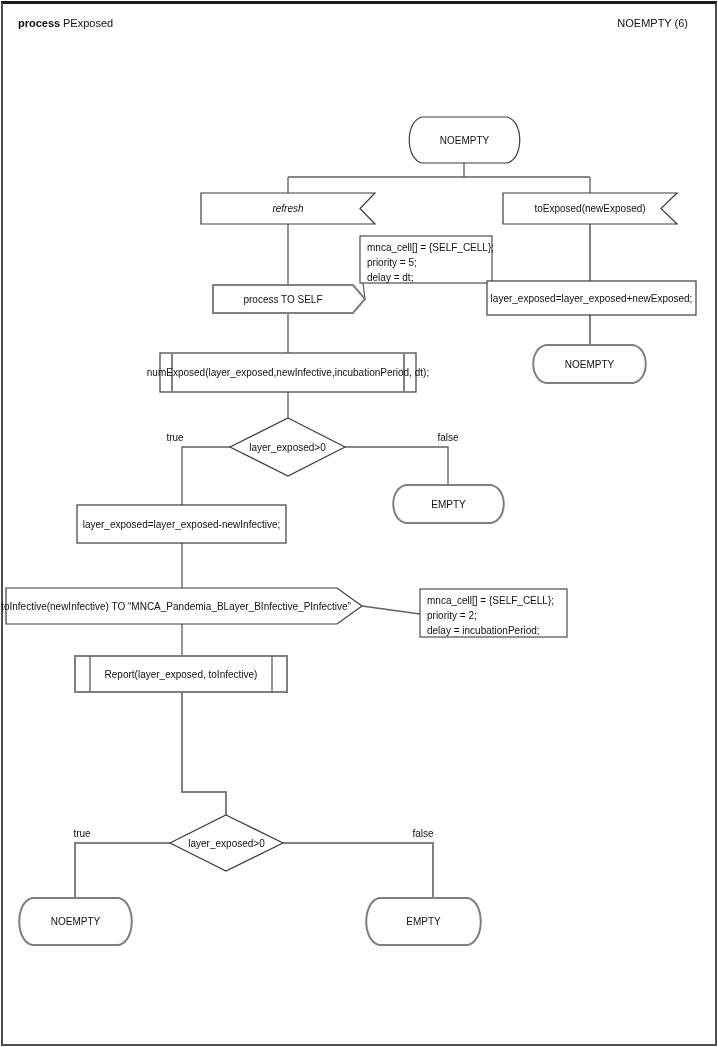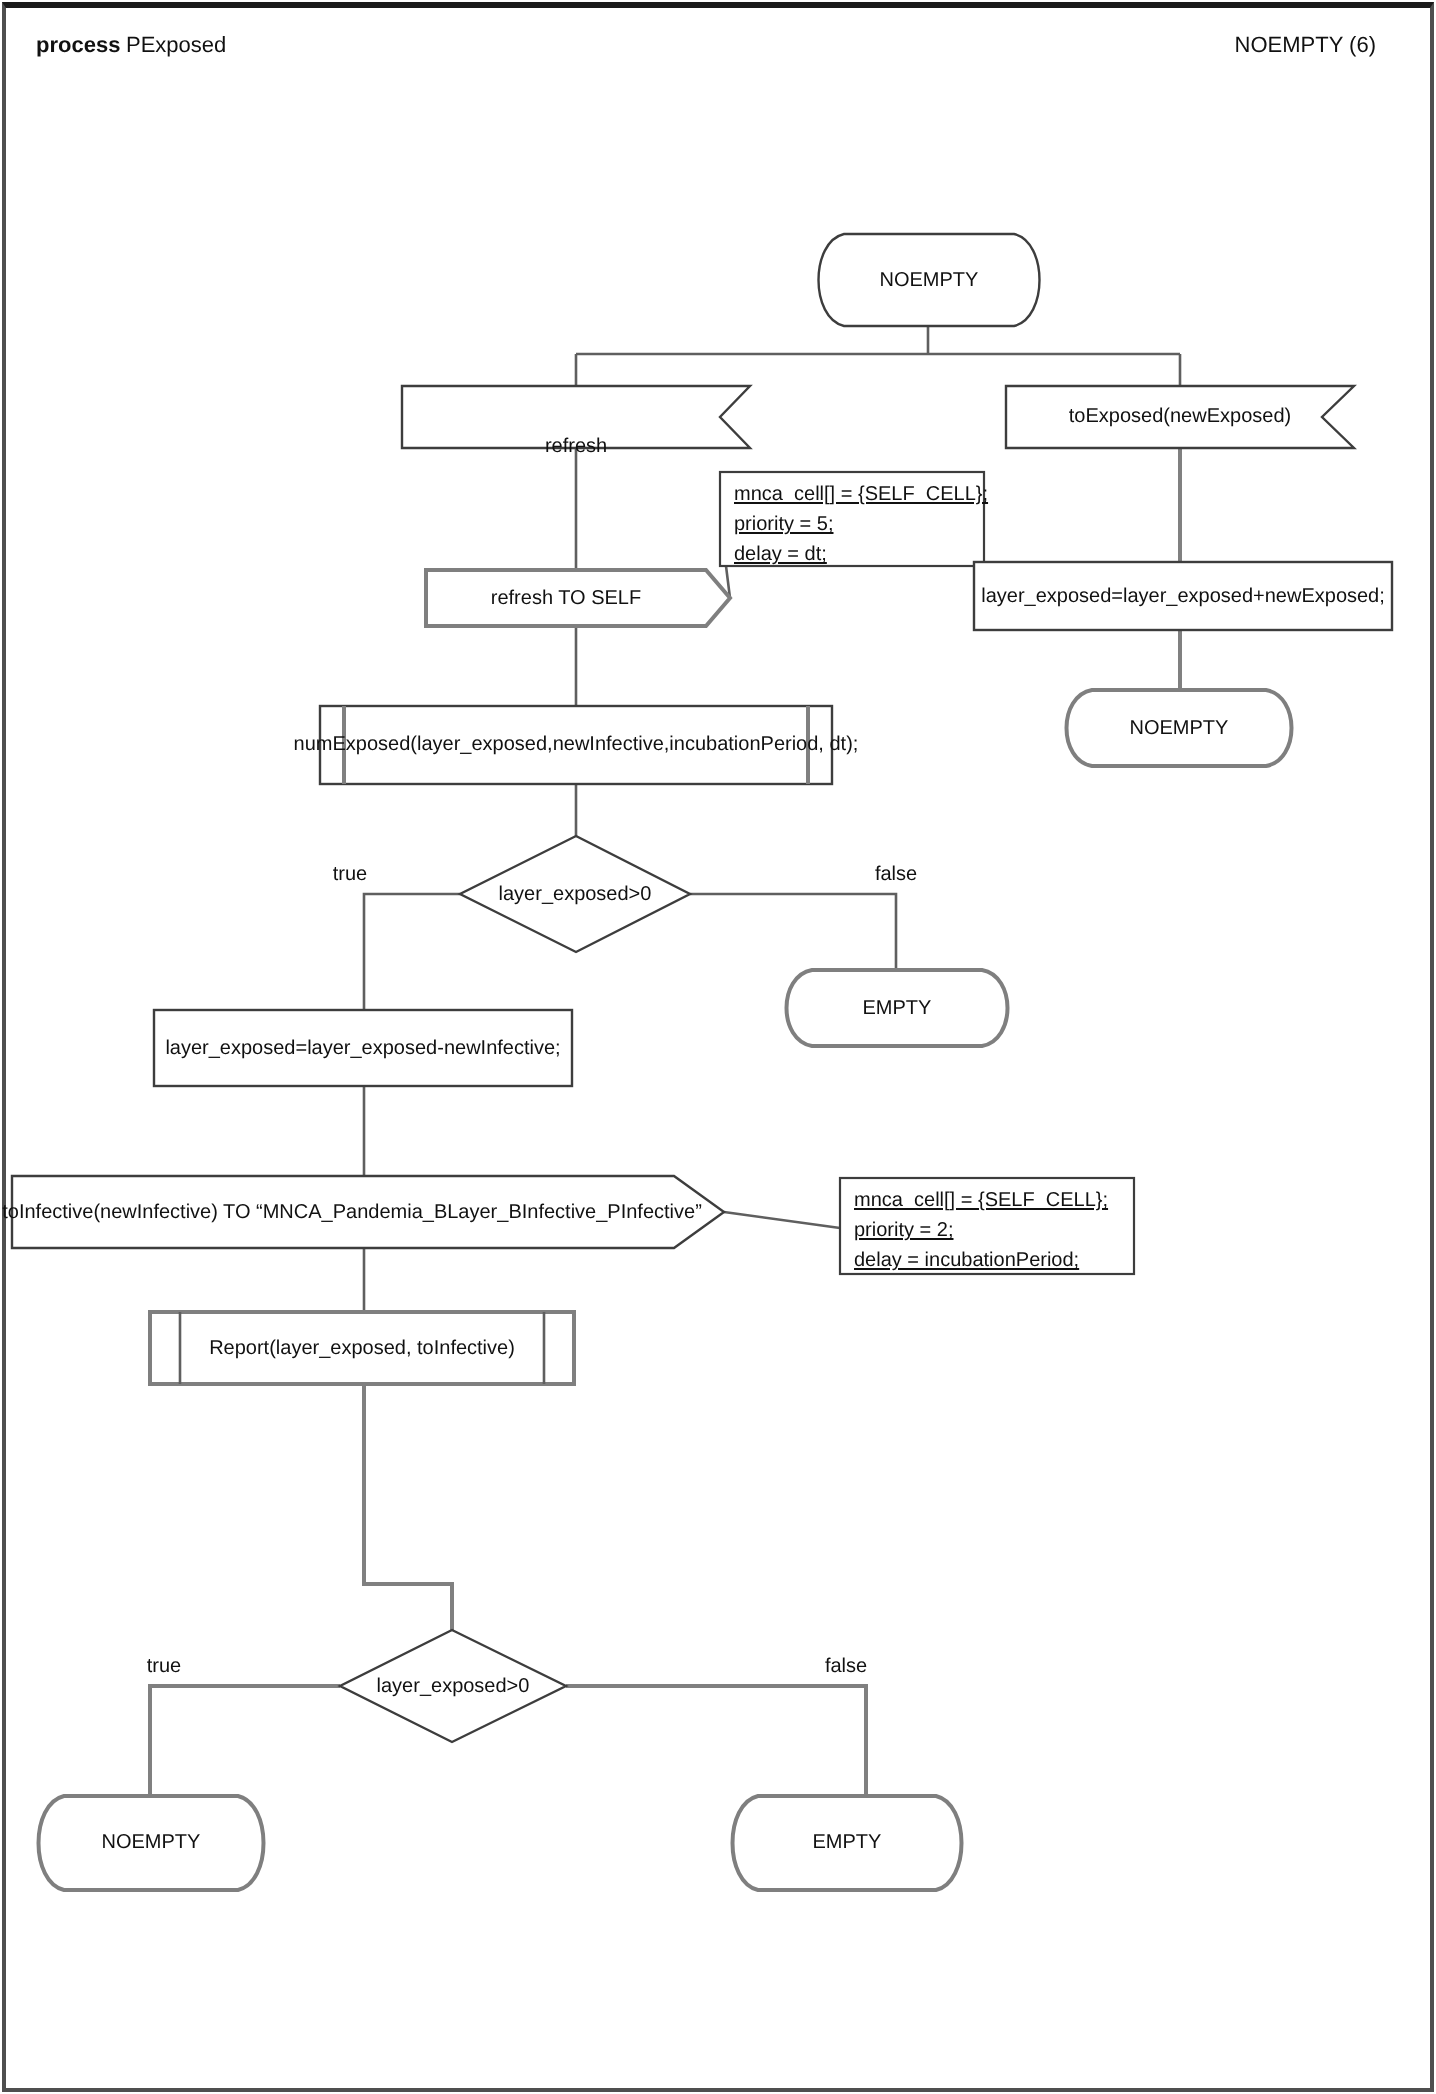--- a/index.html
+++ b/index.html
@@ -31,21 +31,21 @@
   .lbl{
     position:absolute;
     display:flex; align-items:center; justify-content:center;
     font-size:10px; color:#111; white-space:nowrap;
   }
   .note{
     position:absolute;
     font-size:10px; line-height:15px; color:#111;
     padding:4px 0 0 7px; white-space:nowrap;
   }
-  .note span{display:block;text-decoration:underline;}
+  .note span{display:block;}
 </style>
 </head>
 <body>
 
 <div class="canvas">
   <div class="frame"></div>
 
   <div class="hdr bold" style="left:18px;">process</div>
   <div class="hdr" style="left:63px;">PExposed</div>
   <div class="hdr" style="right:30px;">NOEMPTY (6)</div>
@@ -87,23 +87,23 @@
     <path class="s1" d="M6,588 H337 L362,606 L337,624 H6 Z"></path>
     <rect class="n1" x="420" y="589" width="147" height="48"></rect>
     <rect class="s2" x="75" y="656" width="212" height="36"></rect>
     <path class="c1" d="M90,656 V692 M272,656 V692"></path>
     <path class="s1" d="M226,815 L283,843 L226,871 L170,843 Z"></path>
     <path class="s2" d="M32,898 H119 C136,902 136,941 119,945 H32 C15,941 15,902 32,898 Z"></path>
     <path class="s2" d="M379,898 H468 C485,902 485,941 468,945 H379 C362,941 362,902 379,898 Z"></path>
   </svg>
 
   <div class="lbl" style="left:408px;top:117px;width:113px;height:46px;">NOEMPTY</div>
-  <div class="lbl" style="left:201px;top:208px;width:174px;height:31px;">refresh</div>
+  <div class="lbl" style="left:201px;top:193px;width:174px;height:31px;font-style:italic;">refresh</div>
   <div class="lbl" style="left:503px;top:193px;width:174px;height:31px;text-align:center;">toExposed(newExposed)</div>
-  <div class="lbl" style="left:213px;top:285px;width:140px;height:28px;">refresh TO SELF</div>
+  <div class="lbl" style="left:213px;top:285px;width:140px;height:28px;">process TO SELF</div>
 
   <div class="note" style="left:360px;top:236px;width:132px;height:47px;">
     <span>mnca_cell[] = {SELF_CELL};</span>
     <span>priority = 5;</span>
     <span>delay = dt;</span>
   </div>
 
   <div class="lbl" style="left:487px;top:281px;width:209px;height:34px;">layer_exposed=layer_exposed+newExposed;</div>
   <div class="lbl" style="left:532px;top:345px;width:115px;height:38px;">NOEMPTY</div>
   <div class="lbl" style="left:128px;top:353px;width:320px;height:39px;">numExposed(layer_exposed,newInfective,incubationPeriod, dt);</div>

